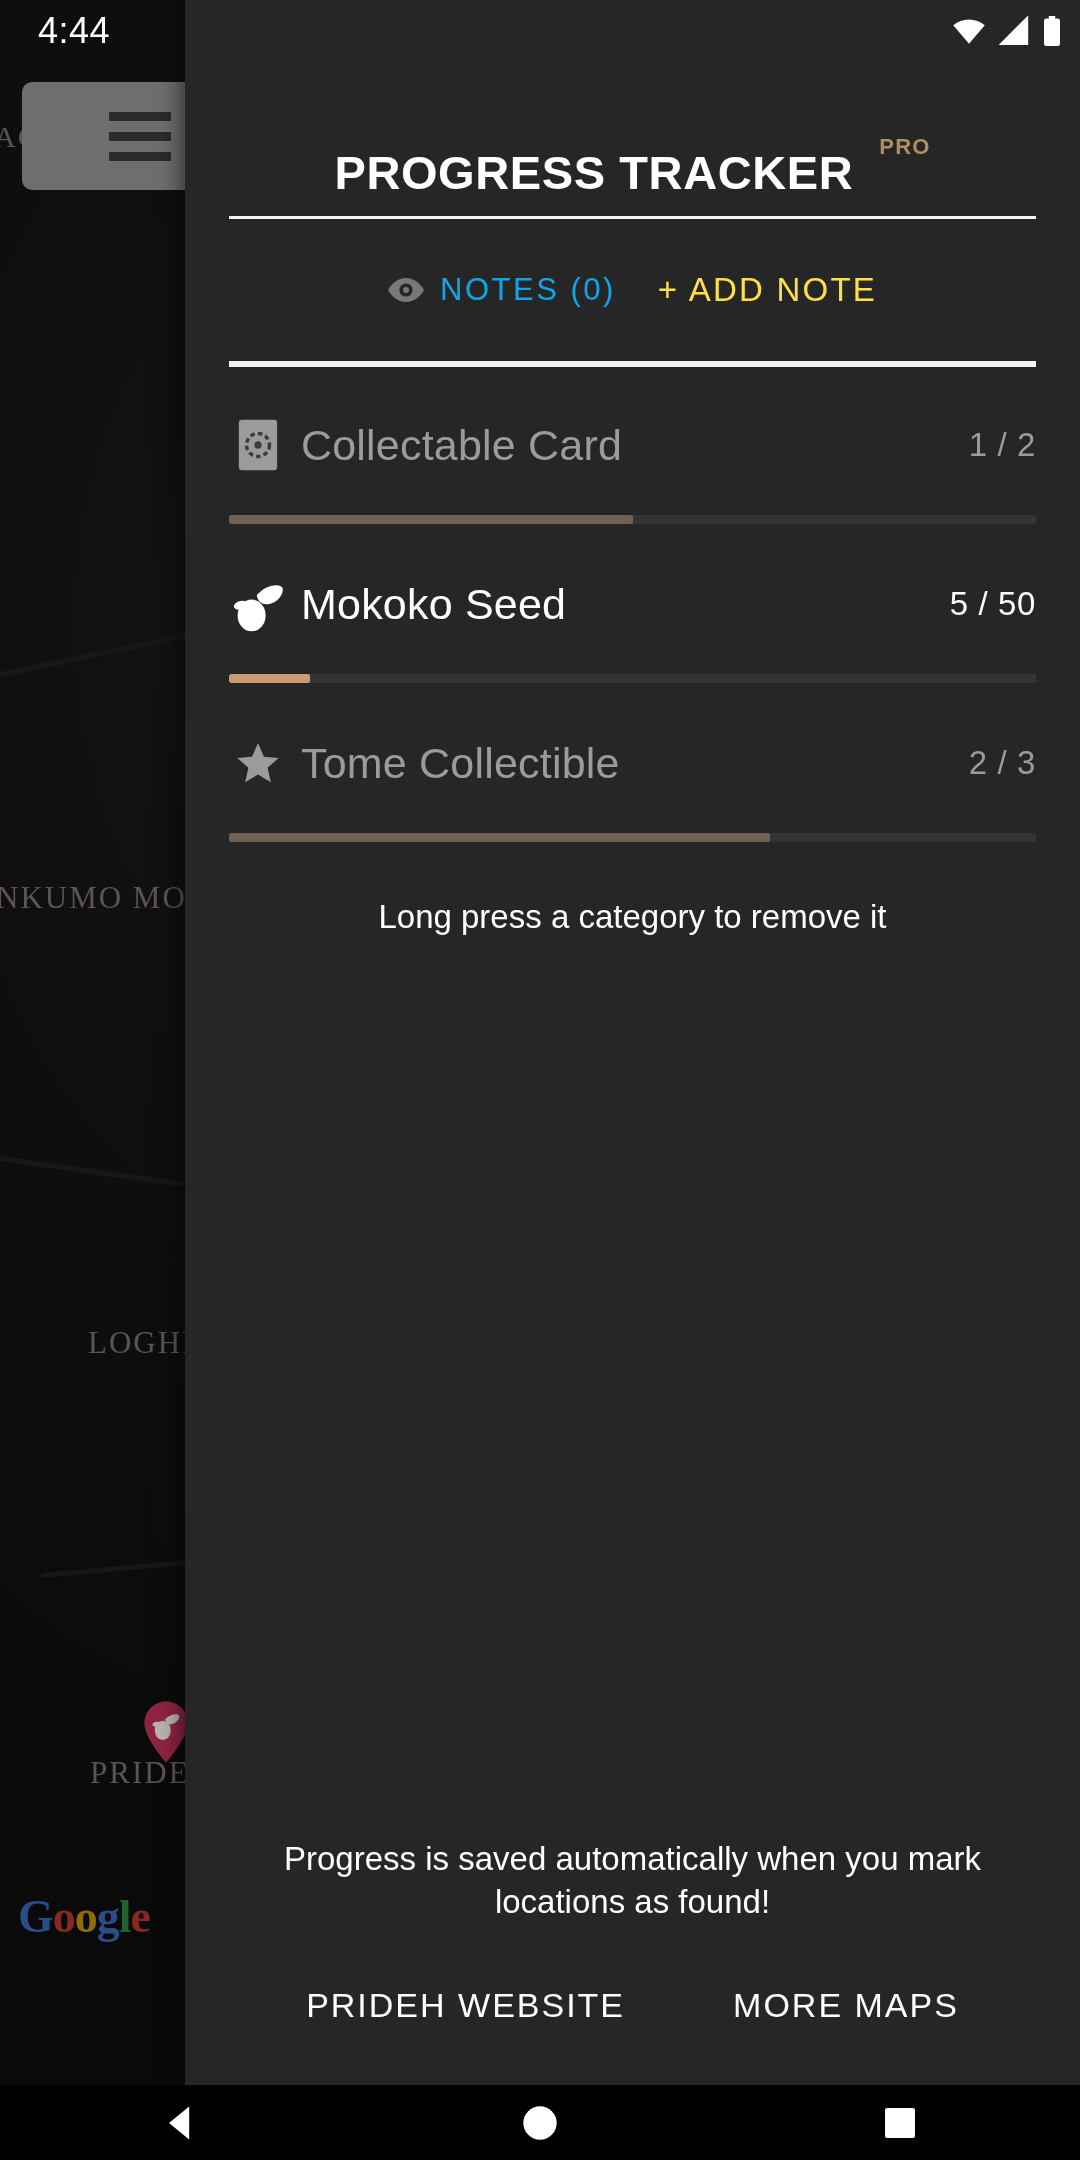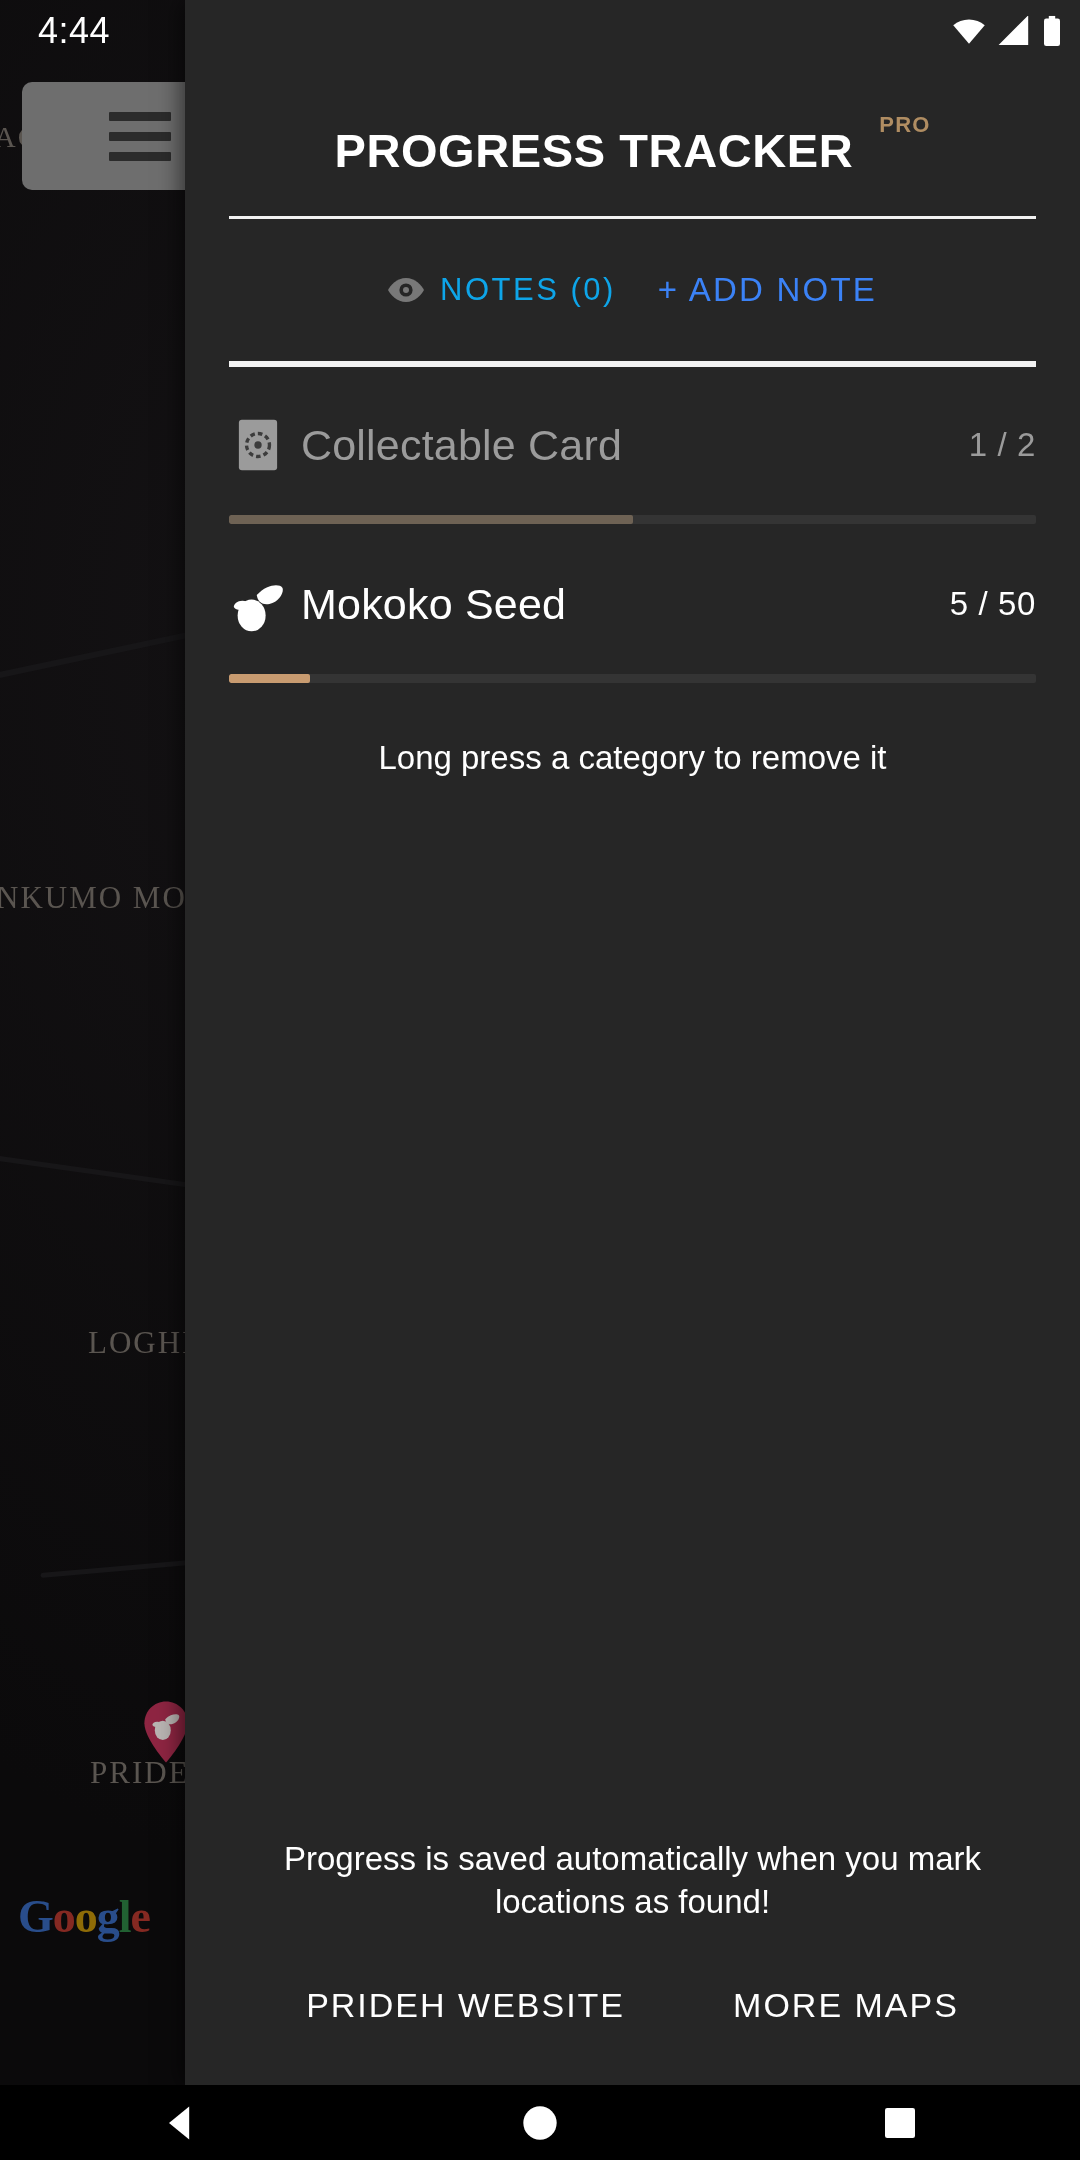--- a/index.html
+++ b/index.html
@@ -81,21 +81,21 @@
     display:flex; flex-direction:column;
     padding:0 44px;
     box-shadow:-4px 0 22px rgba(0,0,0,.55);
   }
   .drawer-inner{ display:flex; flex-direction:column; height:100%; }
 
   
   .title-row{
     height:216px;
     display:flex; align-items:flex-end; justify-content:center;
-    padding-bottom:42px;
+    padding-bottom:20px;
   }
   .title-wrap{ position:relative; display:inline-flex; align-items:flex-end; }
   .app-title{
     font-size:47px; font-weight:700; color:#ffffff;
     letter-spacing:.6px; line-height:1;
   }
   .pro-badge{
     font-size:22px; font-weight:700; color:#b08d62;
     letter-spacing:1.2px;
     margin-left:26px; margin-bottom:36px;
@@ -108,21 +108,21 @@
   .notes-row{
     height:142px;
     display:flex; align-items:center; justify-content:center; gap:42px;
   }
   .eye-label{
     display:flex; align-items:center; gap:16px;
     color:#0ea5e9; font-size:31px; letter-spacing:2.5px; font-weight:400;
   }
   .eye-label svg{ display:block; }
   .add-note{
-    color:#3b82f6; font-size:33px; letter-spacing:2.2px; font-weight:400;
+    color:#fde047; font-size:33px; letter-spacing:2.2px; font-weight:400;
     white-space:nowrap;
   }
 
   
   .found-row{
     height:146px;
     display:flex; align-items:center; justify-content:center;
   }
   .found-row .eye-label{ font-size:31px; letter-spacing:2.5px; }
 
@@ -345,20 +345,34 @@
               </svg>
             </span>
             <span class="cat-name">Mokoko Seed</span>
             <span class="cat-count">5 / 50</span>
           </div>
           <div class="bar-track">
             <div class="bar-fill" style="width:10%;background:#c89b70;"></div>
           </div>
         </div>
 
+        <div class="cat dim" style="padding-top:34px;">
+          <div class="cat-top">
+            <span class="cat-icon">
+              <svg width="46" height="46" viewBox="0 0 24 24">
+                <path d="M12 1.6l3.1 7.1 7.7.7-5.8 5.1 1.7 7.5L12 18l-6.7 4 1.7-7.5-5.8-5.1 7.7-.7z" fill="#9b9b9b"></path>
+              </svg>
+            </span>
+            <span class="cat-name">Tome Collectible</span>
+            <span class="cat-count">2 / 3</span>
+          </div>
+          <div class="bar-track">
+            <div class="bar-fill" style="width:67%;background:#6e6254;"></div>
+          </div>
+        </div>
       </div>
 
       <div class="hint">Long press a category to remove it</div>
 
       <div class="spacer"></div>
 
       <div class="footer-note">Progress is saved automatically when you mark locations as found!</div>
 
       <div class="footer-links">
         <span>PRIDEH WEBSITE</span>

